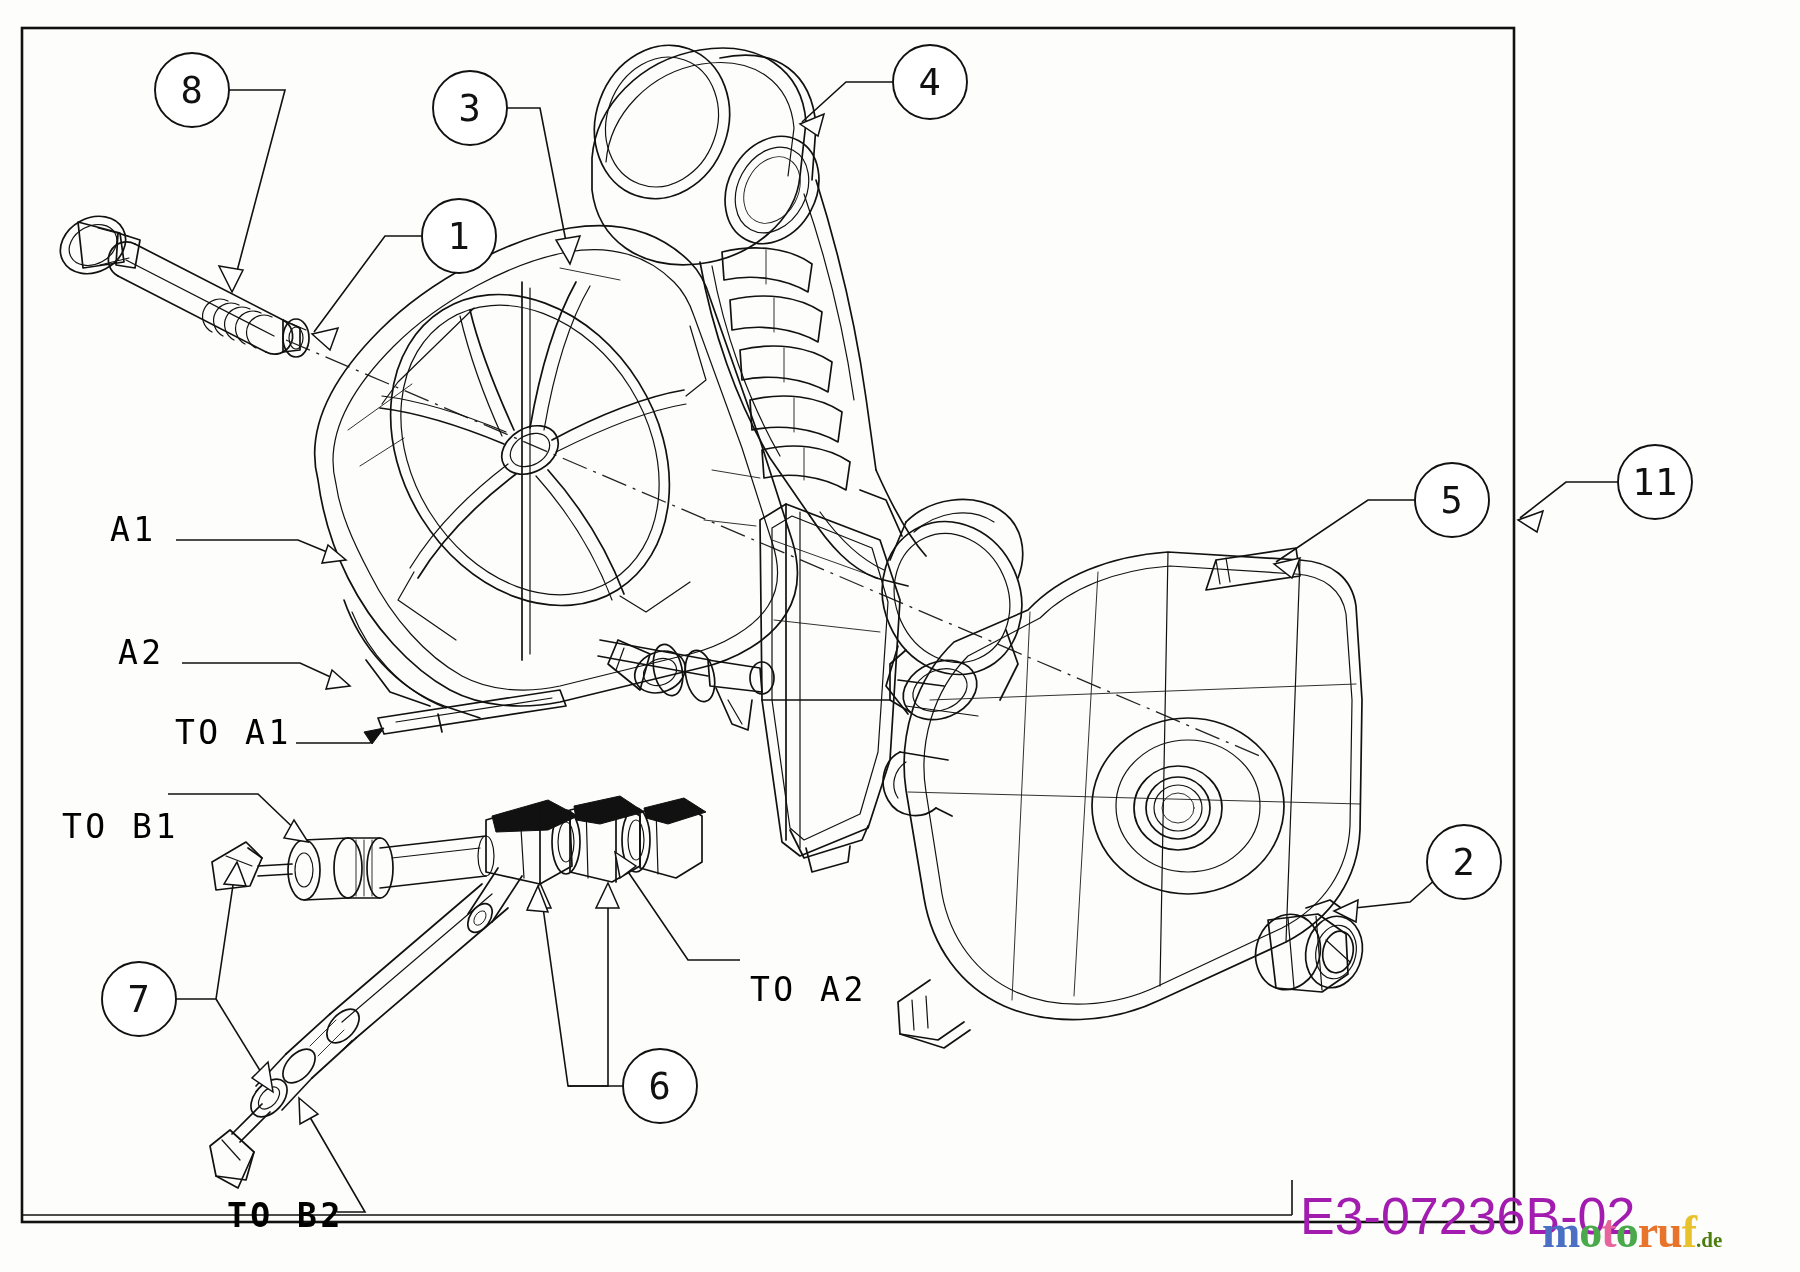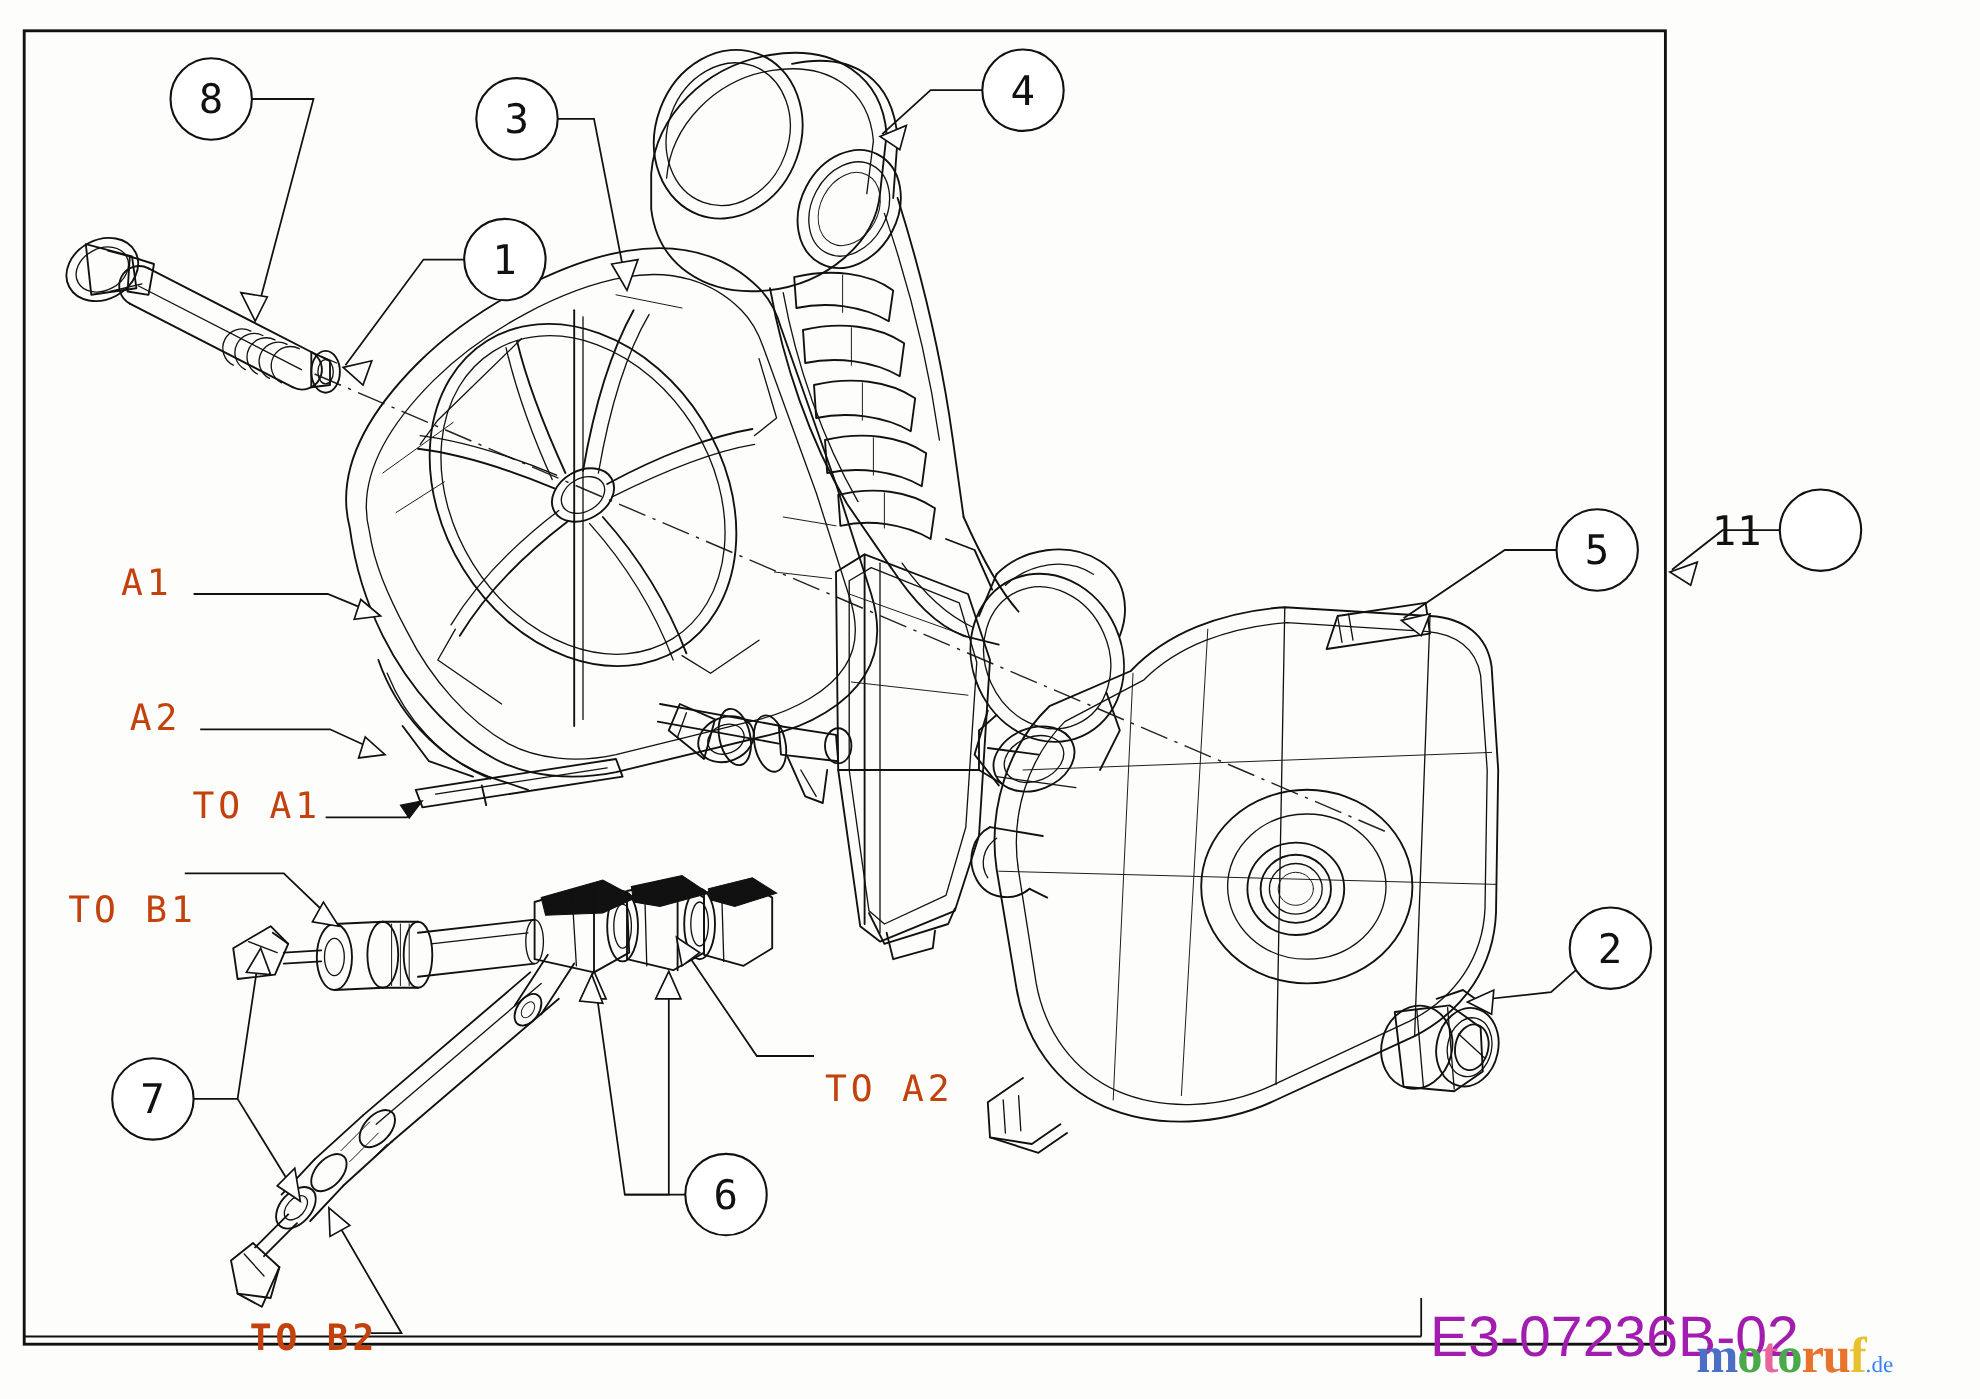--- a/index.html
+++ b/index.html
@@ -21,34 +21,34 @@
   .bubble-circle{fill:#ffffff;stroke:#111111;stroke-width:1.9;}
   .arrowhead{fill:#ffffff;stroke:#111111;stroke-width:1.5;stroke-linejoin:miter;}
   .arrowhead-solid{fill:#111111;stroke:#111111;stroke-width:1;}
   .bubble-label{
     position:absolute;display:flex;align-items:center;justify-content:center;
     color:#111111;font-size:37px;letter-spacing:0.5px;
     font-family:"DejaVu Sans Mono","Liberation Mono",monospace;
     pointer-events:none;
   }
   .text-label{
-    position:absolute;color:#c2410c;font-size:33px;letter-spacing:3.5px;
+    position:absolute;color:#000000;font-size:33px;letter-spacing:3.5px;
     white-space:nowrap;font-family:"DejaVu Sans Mono","Liberation Mono",monospace;text-align:center;
   }
   #doccode{
     position:absolute;color:#a21caf;font-size:52px;letter-spacing:0px;
     white-space:nowrap;font-weight:400;
     font-family:"Liberation Sans","DejaVu Sans",sans-serif;
   }
   #watermark{
     position:absolute;white-space:nowrap;
     font-family:"Liberation Serif","DejaVu Serif",serif;
     font-size:46px;font-weight:700;letter-spacing:-1px;
   }
-  #watermark .wm-suffix{font-size:21px;color:#3b82f6;font-weight:400;letter-spacing:0;}
+  #watermark .wm-suffix{font-size:21px;color:#4d7c0f;font-weight:700;letter-spacing:0;}
 </style>
 </head>
 <body>
 
 <div id="sheet">
 
   <svg class="layer" viewBox="0 0 1800 1272">
 
     <rect class="frame" id="border-frame" x="22" y="28" width="1492" height="1194"></rect>
 
@@ -510,21 +510,21 @@
     <g>
       <path class="leader" d="M 22 1215 L 1292 1215"></path>
       <path class="leader" d="M 1292 1215 L 1292 1180"></path>
     </g>
   </svg>
 
   <div class="bubble-label" style="left:155px;top:53px;width:74px;height:74px;">8</div>
   <div class="bubble-label" style="left:433px;top:71px;width:74px;height:74px;">3</div>
   <div class="bubble-label" style="left:893px;top:45px;width:74px;height:74px;">4</div>
   <div class="bubble-label" style="left:422px;top:199px;width:74px;height:74px;">1</div>
-  <div class="bubble-label" style="left:1542px;top:445px;width:74px;height:74px;">11</div>
+  <div class="bubble-label" style="left:1618px;top:445px;width:74px;height:74px;">11</div>
   <div class="bubble-label" style="left:1415px;top:463px;width:74px;height:74px;">5</div>
   <div class="bubble-label" style="left:1427px;top:825px;width:74px;height:74px;">2</div>
   <div class="bubble-label" style="left:102px;top:962px;width:74px;height:74px;">7</div>
   <div class="bubble-label" style="left:623px;top:1049px;width:74px;height:74px;">6</div>
 
   <div class="text-label" style="left:110px;top:510px;">A1</div>
   <div class="text-label" style="left:118px;top:633px;">A2</div>
   <div class="text-label" style="left:175px;top:713px;">TO A1</div>
   <div class="text-label" style="left:62px;top:807px;">TO B1</div>
   <div class="text-label" style="left:750px;top:930px;margin-top:40px;">TO A2</div>

